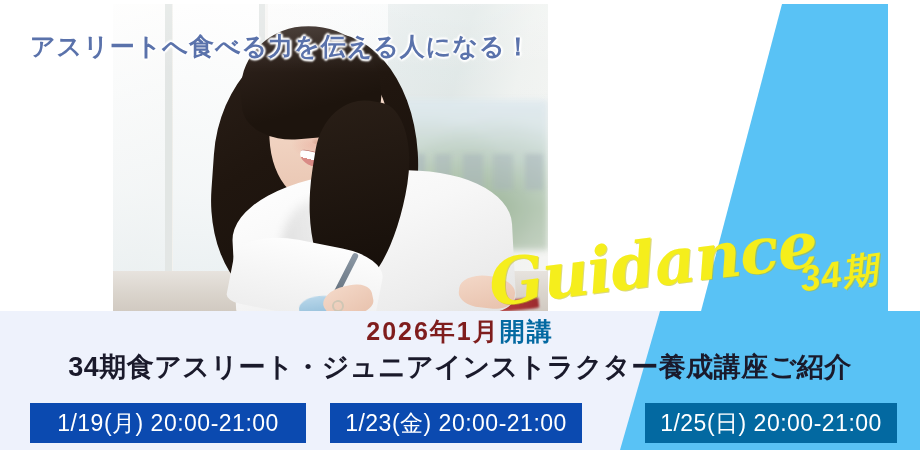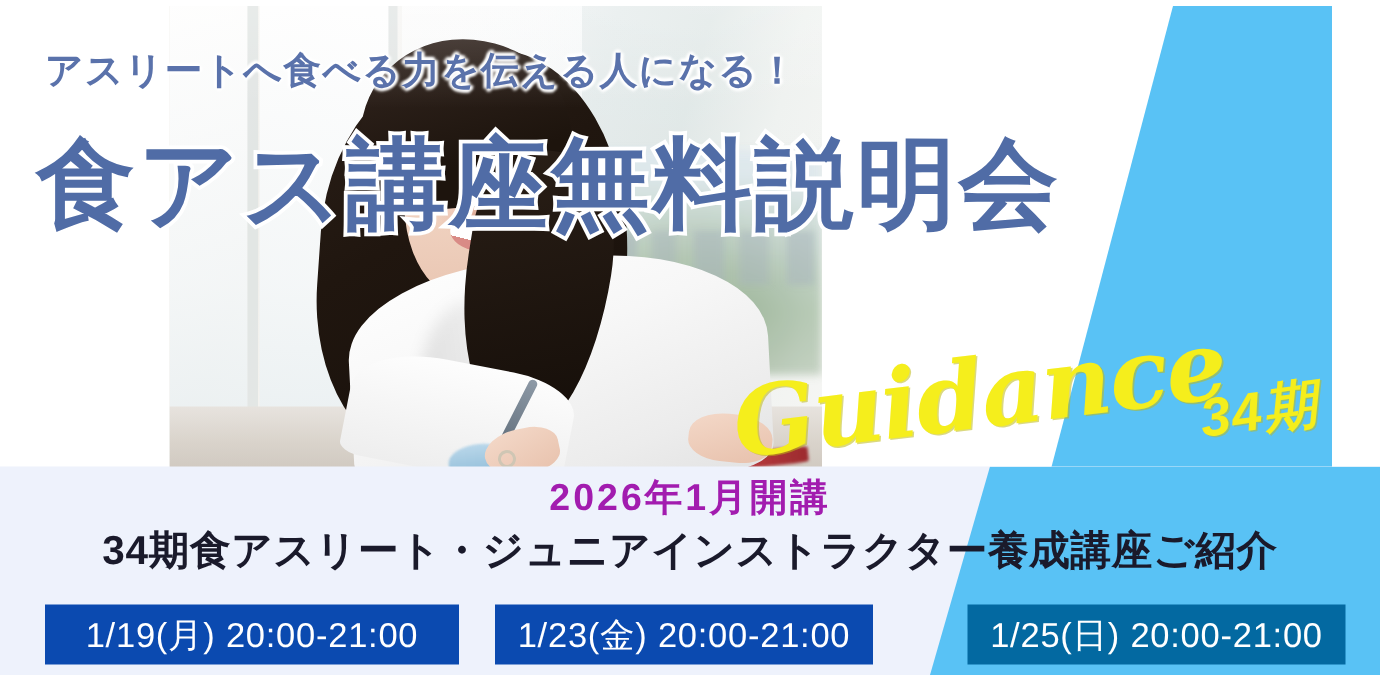--- a/index.html
+++ b/index.html
@@ -355,22 +355,22 @@
     position: absolute;
     left: 0; top: 4px;
     width: 920px;
     text-align: center;
     font-size: 25px;
     font-weight: 700;
     letter-spacing: 2px;
     white-space: nowrap;
     z-index: 4;
   }
-  .line-course .hl { color: #a21caf; }
-  .line-course .dk { color: #a21caf; }
+  .line-course .hl { color: #7f1d1d; }
+  .line-course .dk { color: #0369a1; }
   .line-title {
     position: absolute;
     left: 0; top: 38px;
     width: 920px;
     text-align: center;
     font-size: 27px;
     font-weight: 700;
     letter-spacing: 0.5px;
     color: #1a1a2b;
     white-space: nowrap;
@@ -444,21 +444,20 @@
       <div class="pen-tip"></div>
       <div class="hand"></div>
       <div class="ring"></div>
       <div class="photo-soften"></div>
     </div>
 
     <div class="wedge-top"></div>
 
     <div class="tagline">アスリートへ食べる力を伝える人になる！</div>
 
-    <div class="headline">食アス講座無料説明会</div>
 
     <div class="guidance">Guidance</div>
 
     <div class="term-badge">34期</div>
   </div>
 
   <div class="infobar">
     <div class="wedge-bottom"></div>
 
     <div class="line-course">

